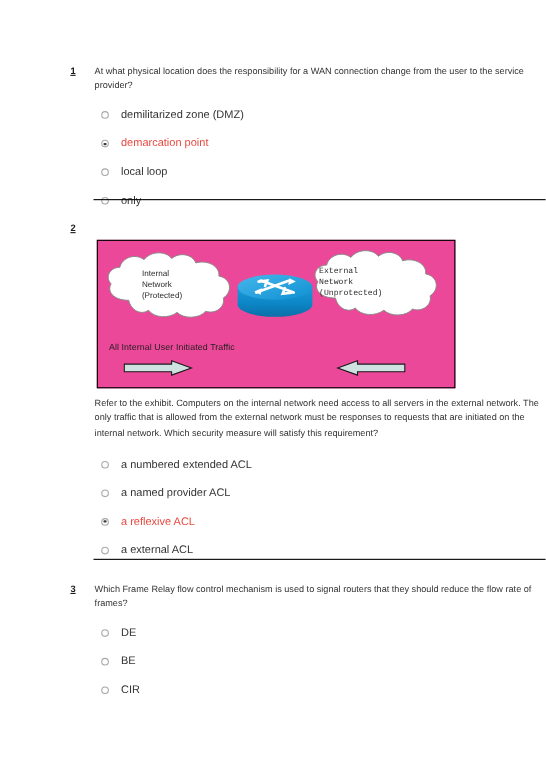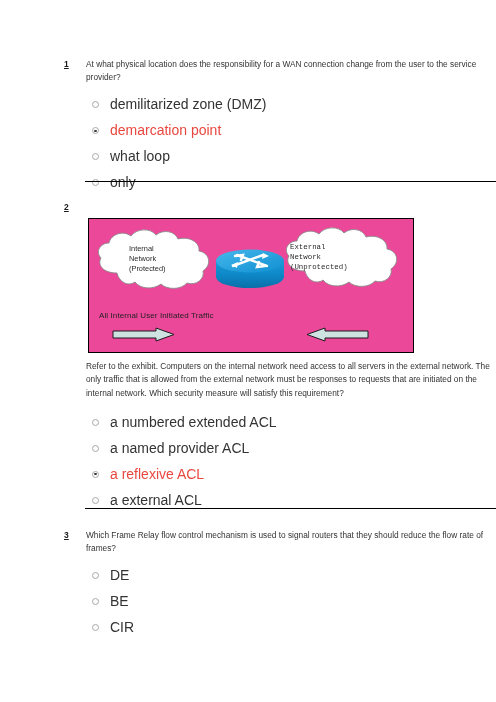--- a/index.html
+++ b/index.html
@@ -76,21 +76,21 @@
     content: "";
     position: absolute;
     left: 1.4px;
     top: 1.4px;
     width: 2.2px;
     height: 2.2px;
     border-radius: 50%;
     background: #3a3a3a;
   }
   .opt-label {
-    font-size: 14px;
+    font-size: 10px;
     line-height: 11px;
     color: #333333;
     white-space: nowrap;
   }
   .option.selected .opt-label {
     color: #e8483f;
   }
 
   
   .divider {
@@ -168,21 +168,21 @@
       <div class="option">
         <span class="radio"></span>
         <span class="opt-label">demilitarized zone (DMZ)</span>
       </div>
       <div class="option selected">
         <span class="radio checked"></span>
         <span class="opt-label">demarcation point</span>
       </div>
       <div class="option">
         <span class="radio"></span>
-        <span class="opt-label">what loop</span>
+        <span class="opt-label">local loop</span>
       </div>
       <div class="option">
         <span class="radio"></span>
         <span class="opt-label">only</span>
       </div>
     </div>
   </div>
 
   <div class="divider" style="top:181px;"></div>
 

